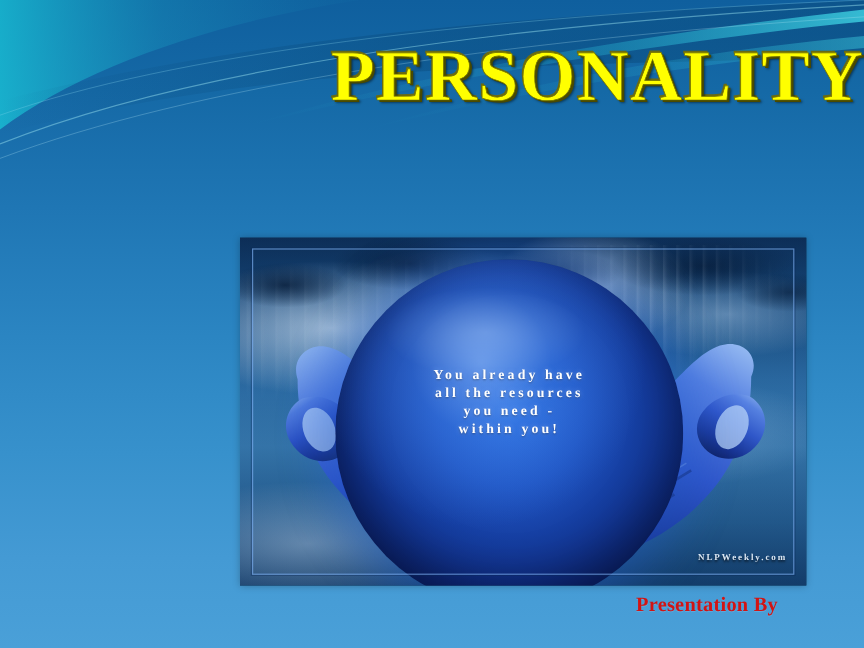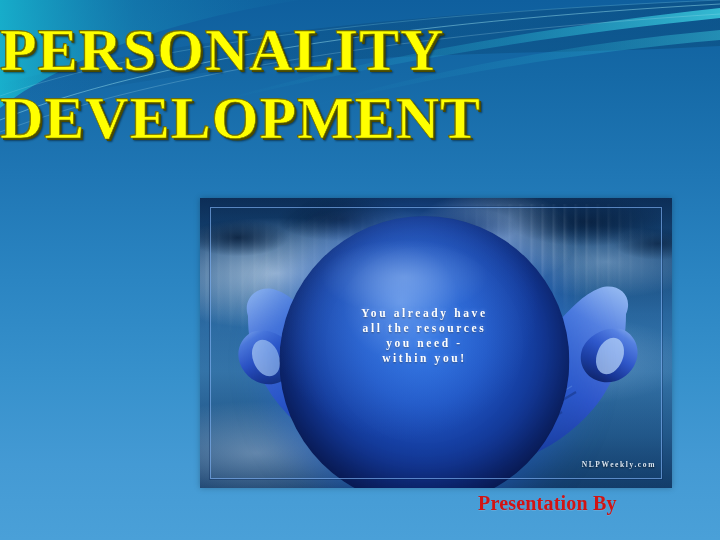--- a/index.html
+++ b/index.html
@@ -28,23 +28,23 @@
     position: absolute;
     inset: 0;
     pointer-events: none;
   }
   .deco-layer svg { display: block; width: 720px; height: 540px; }
 
   
   #title-block {
     position: absolute;
     left: 0;
-    top: 17px;
+    top: 30px;
     width: 720px;
-    text-align: left;
+    text-align: right;
     line-height: 1.0;
   }
   .title-line {
     display: block;
     color: #ffff00;
     font-size: 60px;
     font-weight: bold;
     letter-spacing: 1px;
     text-shadow:
         2px 2px 0 #4a4a00,
@@ -183,24 +183,24 @@
     font-family: "Liberation Serif", "DejaVu Serif", serif;
     font-size: 7.5px;
     font-weight: bold;
     letter-spacing: 1.6px;
     text-shadow: 0 1px 2px rgba(0,0,0,0.65);
   }
 
   
   #credit {
     position: absolute;
-    left: 478px;
+    left: 530px;
     top: 494px;
     color: #d11414;
-    font-size: 20px;
+    font-size: 17px;
     font-weight: bold;
     line-height: 19px;
     letter-spacing: 0.2px;
     text-shadow: 0 1px 0 rgba(255,255,255,0.12);
   }
   #credit div { white-space: nowrap; }
 </style>
 </head>
 <body>
 
@@ -234,21 +234,20 @@
       <path d="M720,40 C580,52 420,78 290,112 C430,70 570,44 720,30 Z" fill="url(#gTeal2)" opacity="0.55"></path>
 
       <path d="M0,120 C150,60 400,22 720,4" fill="none" stroke="#9fe8f5" stroke-opacity="0.45" stroke-width="1"></path>
       <path d="M0,132 C160,72 410,34 720,14" fill="none" stroke="#bdf0fa" stroke-opacity="0.28" stroke-width="0.8"></path>
       <path d="M0,96 C140,46 390,14 720,0" fill="none" stroke="#8fdcf0" stroke-opacity="0.30" stroke-width="0.8"></path>
     </svg>
   </div>
 
   <div id="title-block">
     <span class="title-line" id="title-line-1">PERSONALITY</span>
-    <span class="title-line" id="title-line-2">DEVELOPMENT</span>
   </div>
 
   <div id="picture-frame">
 
     <div class="wf-base"></div>
     <div class="wf-rocks"></div>
     <div class="wf-streaks"></div>
     <div class="wf-streaks2"></div>
     <div class="wf-wash"></div>
 

